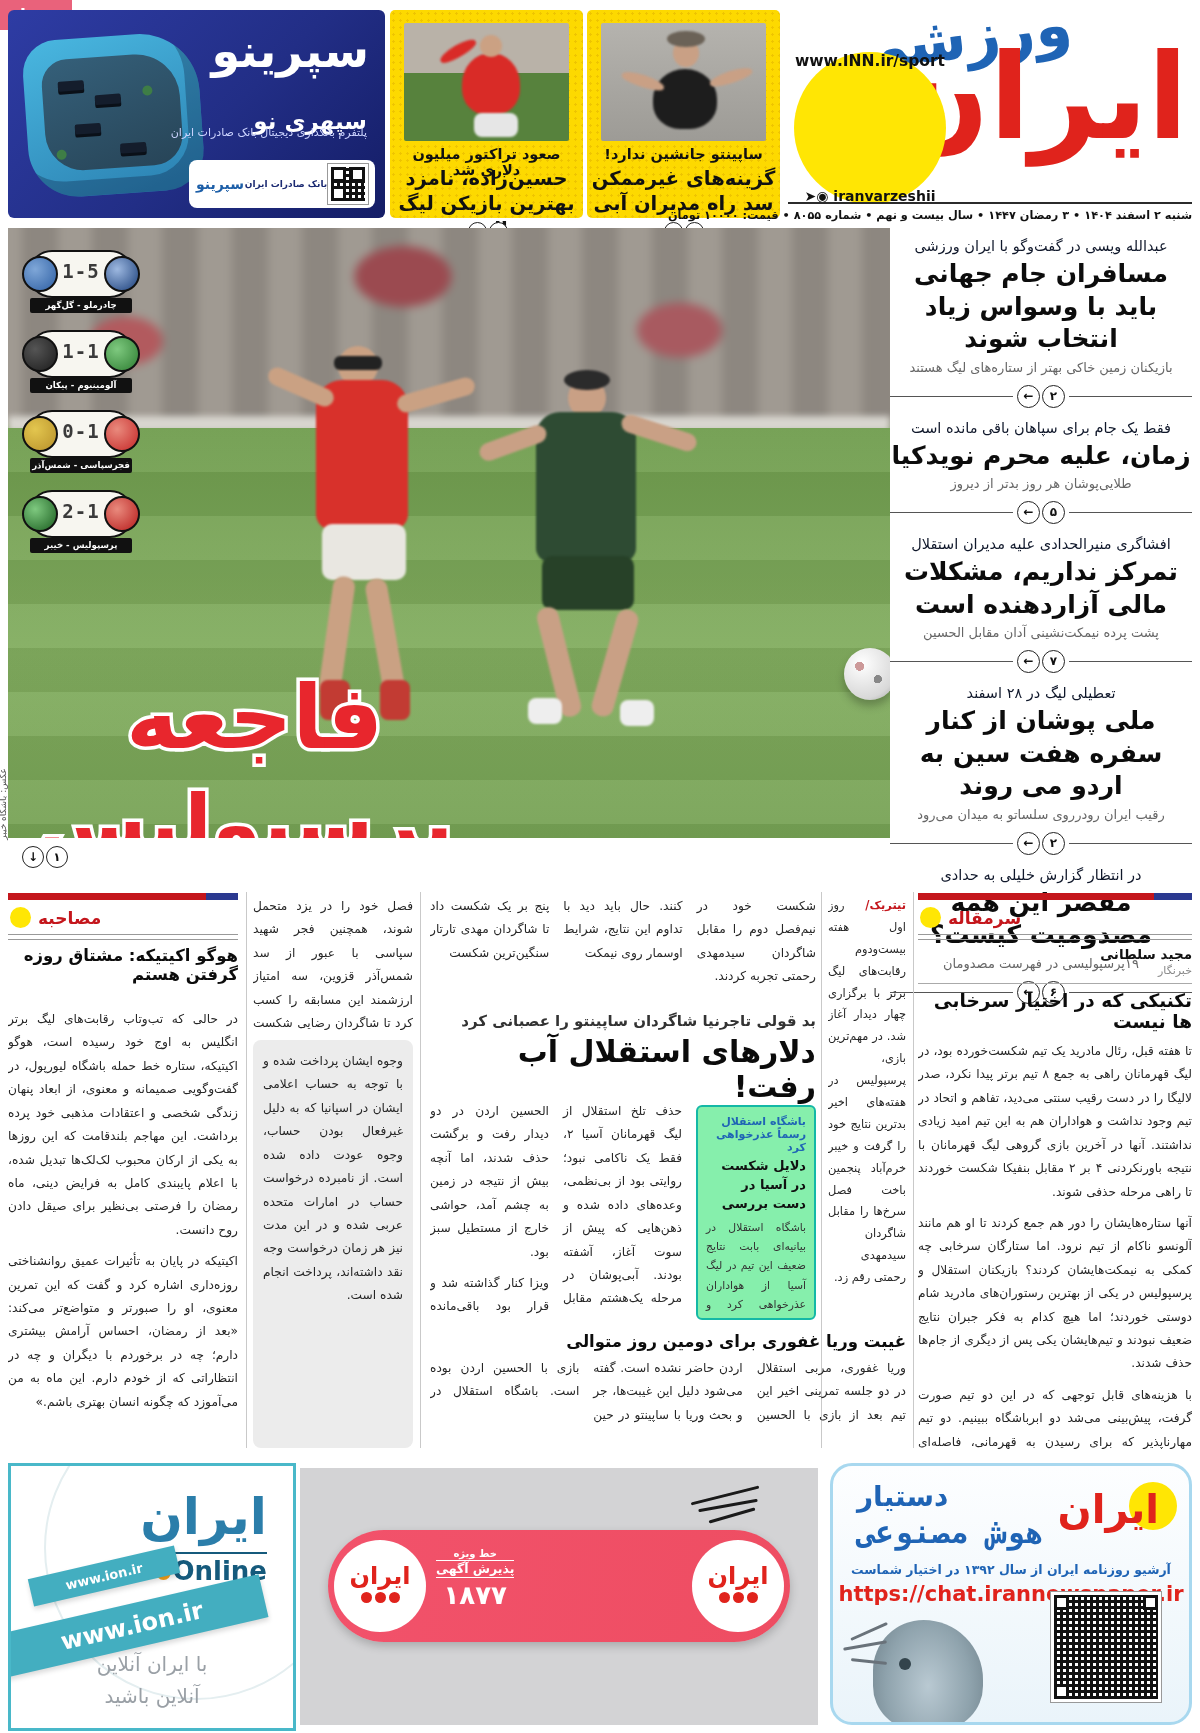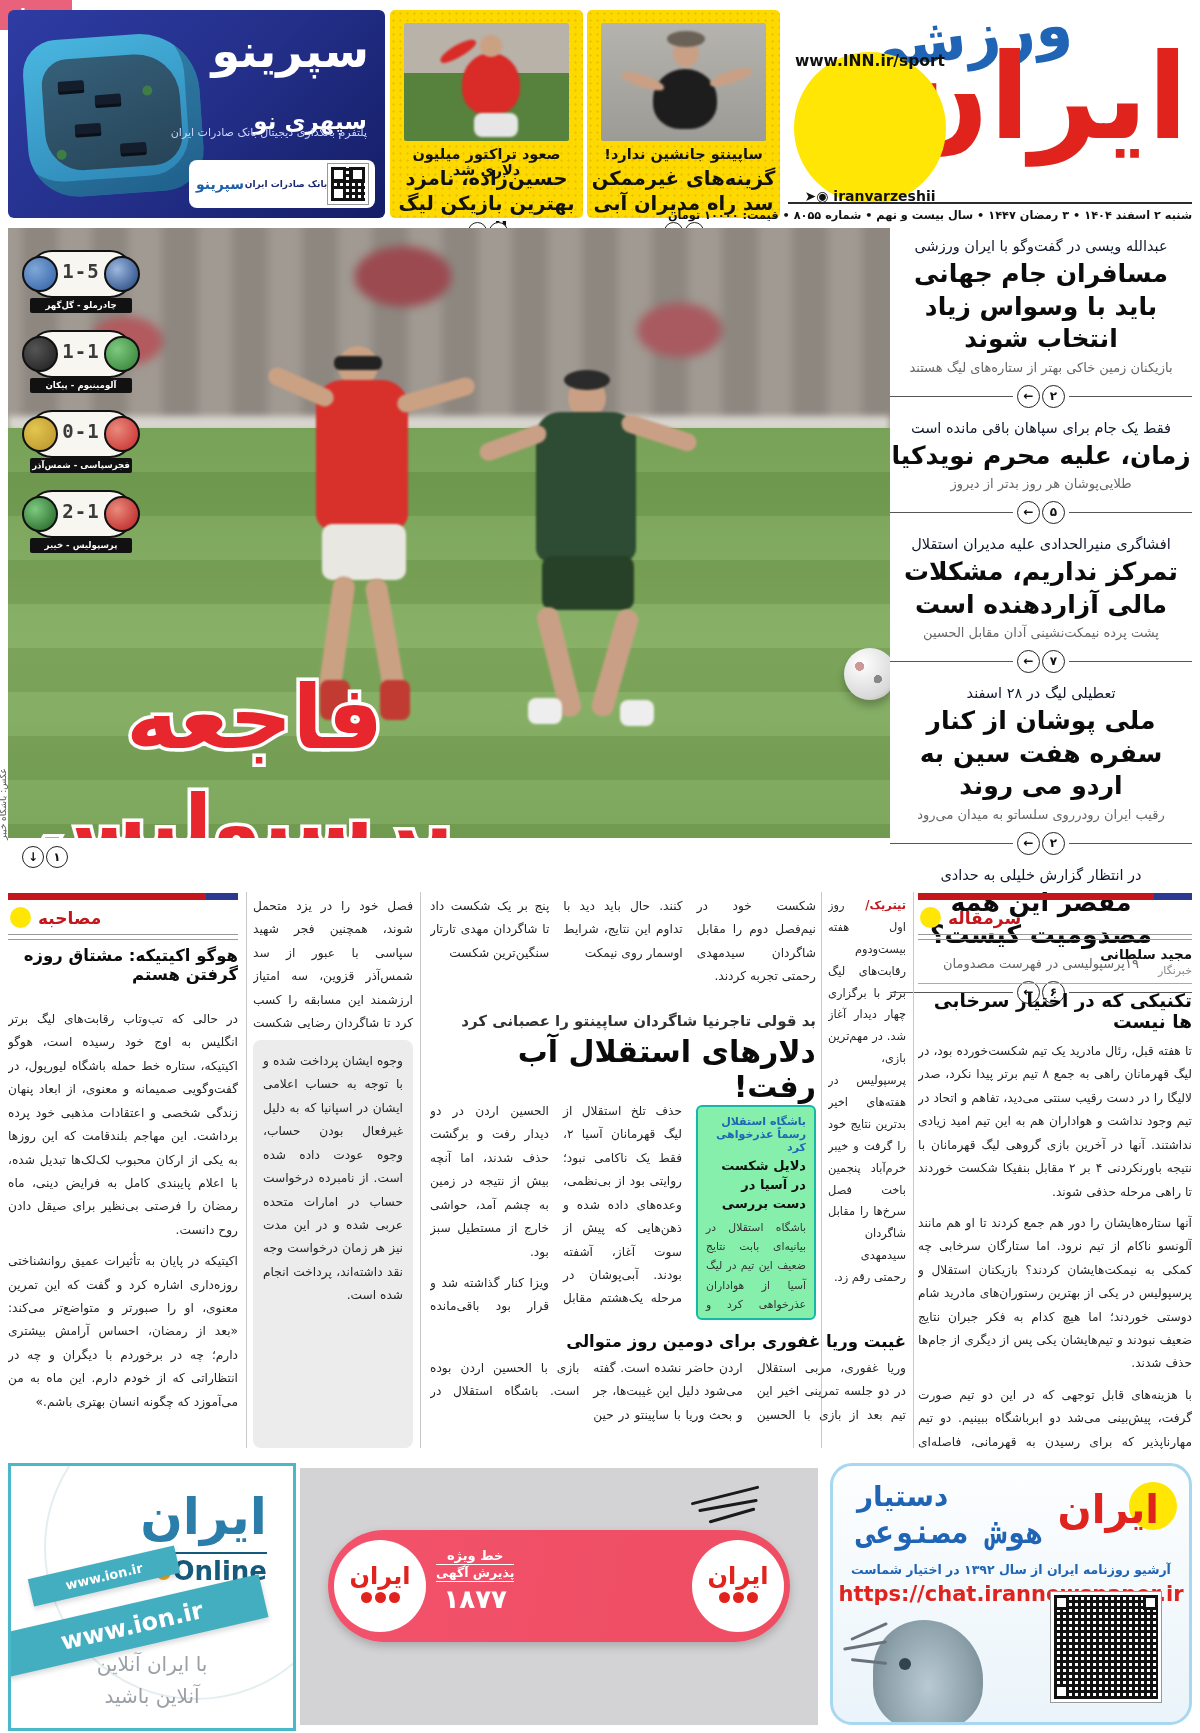--- a/index.html
+++ b/index.html
@@ -153,21 +153,21 @@
   #pill .wc.r{right:6px;} #pill .wc.l{left:6px;}
   #pill .wc .irn{color:#e0231c;font-weight:900;font-size:24px;text-align:center;margin-top:22px;}
   #pill .dots3{display:flex;gap:3px;justify-content:center;margin-top:2px;}
   #pill .dots3 i{width:11px;height:11px;border-radius:50%;background:#e0231c;display:inline-block;}
   #pill .mid{position:absolute;left:120px;right:116px;top:14px;text-align:center;color:#fff;}
   #pill .mid .a{font-size:13px;font-weight:bold;}
   #pill .mid .b{font-size:26px;font-weight:900;margin-top:2px;}
   #pill .mdots{display:flex;gap:10px;justify-content:center;margin-top:7px;}
   #pill .mdots i{width:24px;height:24px;border-radius:50%;background:#fff;opacity:.95;}
   #pill .hot{position:absolute;left:108px;top:18px;color:#fff;text-align:center;font-weight:bold;}
-  #pill .hot .h1{font-size:13px;border-bottom:1px solid #fff;padding-bottom:1px;text-align:center;}
+  #pill .hot .h1{font-size:10px;border-bottom:1px solid #fff;padding-bottom:1px;text-align:center;}
   #pill .hot .h2{font-size:12.5px;border-bottom:1px solid #fff;padding-bottom:1px;}
   #pill .hot .n{font-size:26px;letter-spacing:4px;margin-top:2px;}
   #callig{position:absolute;right:44px;top:18px;width:90px;height:40px;}
   #callig b{position:absolute;background:#1a1a1a;height:3px;border-radius:3px;}
   #adai{left:auto;right:8px;top:1463px;width:362px;height:262px;border:3px solid #a8d8ef;border-radius:22px;
         background:linear-gradient(#fdfeff,#eaf4fa);overflow:hidden;box-sizing:border-box;}
   #adai .row{position:absolute;right:16px;top:14px;left:16px;height:74px;}
   #adai .yc{position:absolute;right:-4px;top:2px;width:48px;height:48px;border-radius:50%;background:#ffe604;}
   #adai .irn{position:absolute;right:14px;top:6px;color:#e0231c;font-weight:900;font-size:40px;}
   #adai .t1{position:absolute;left:8px;top:0;color:#1f64b5;font-weight:900;font-size:28px;}

